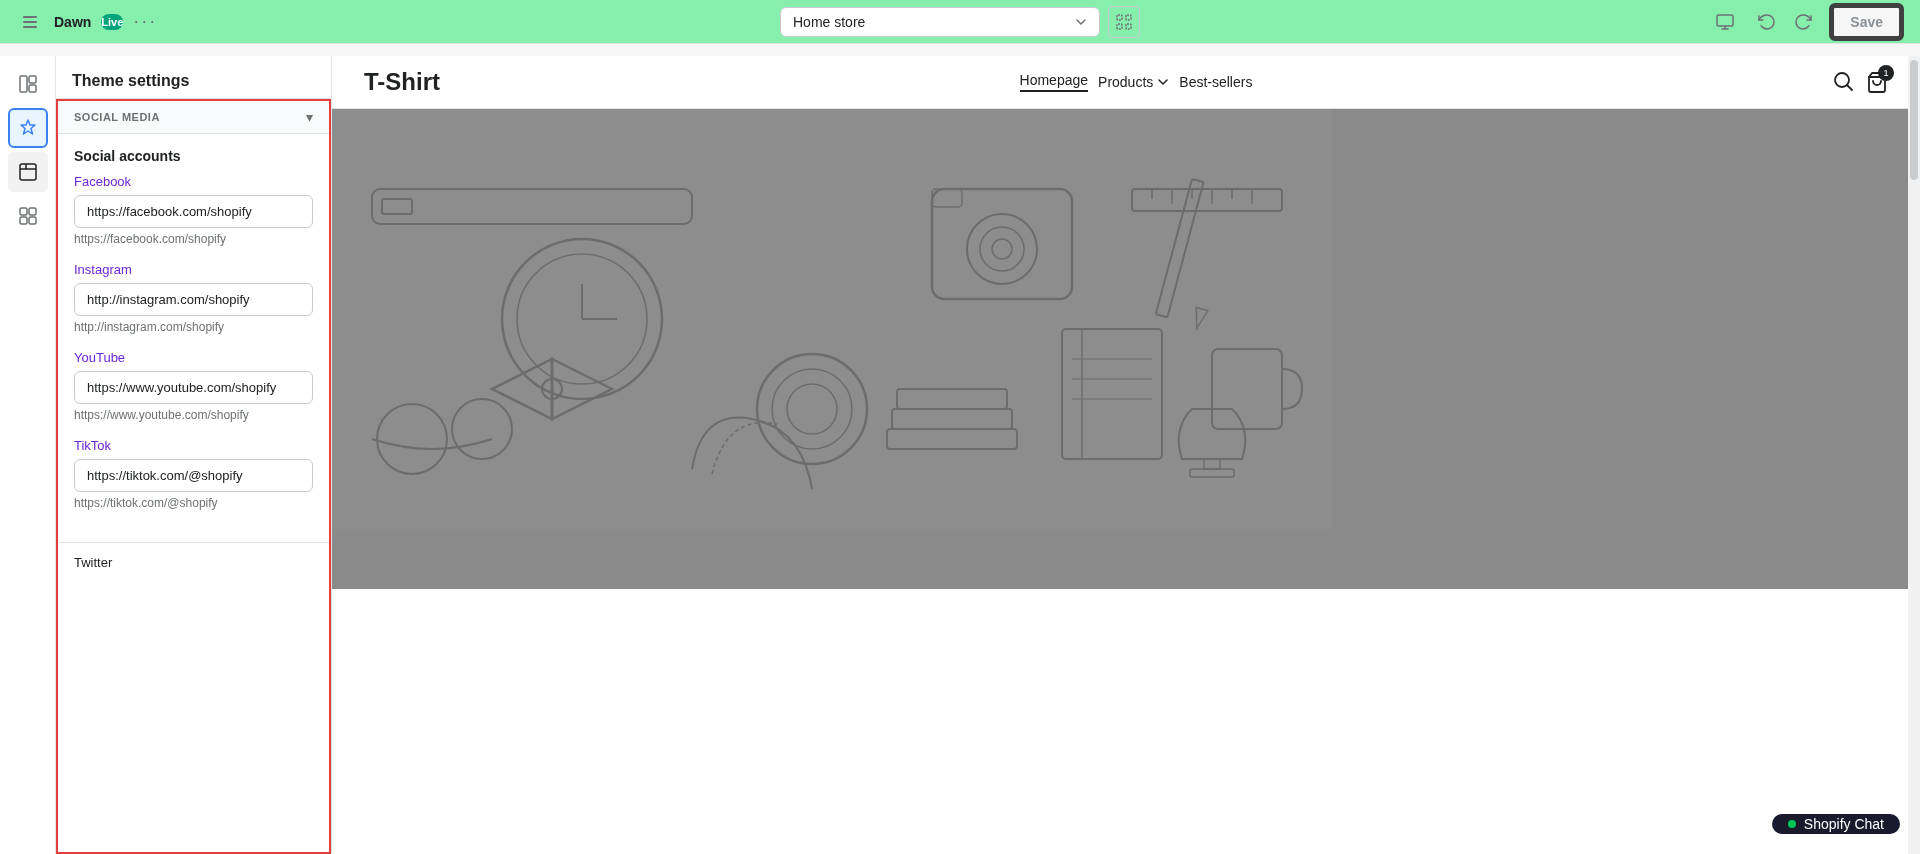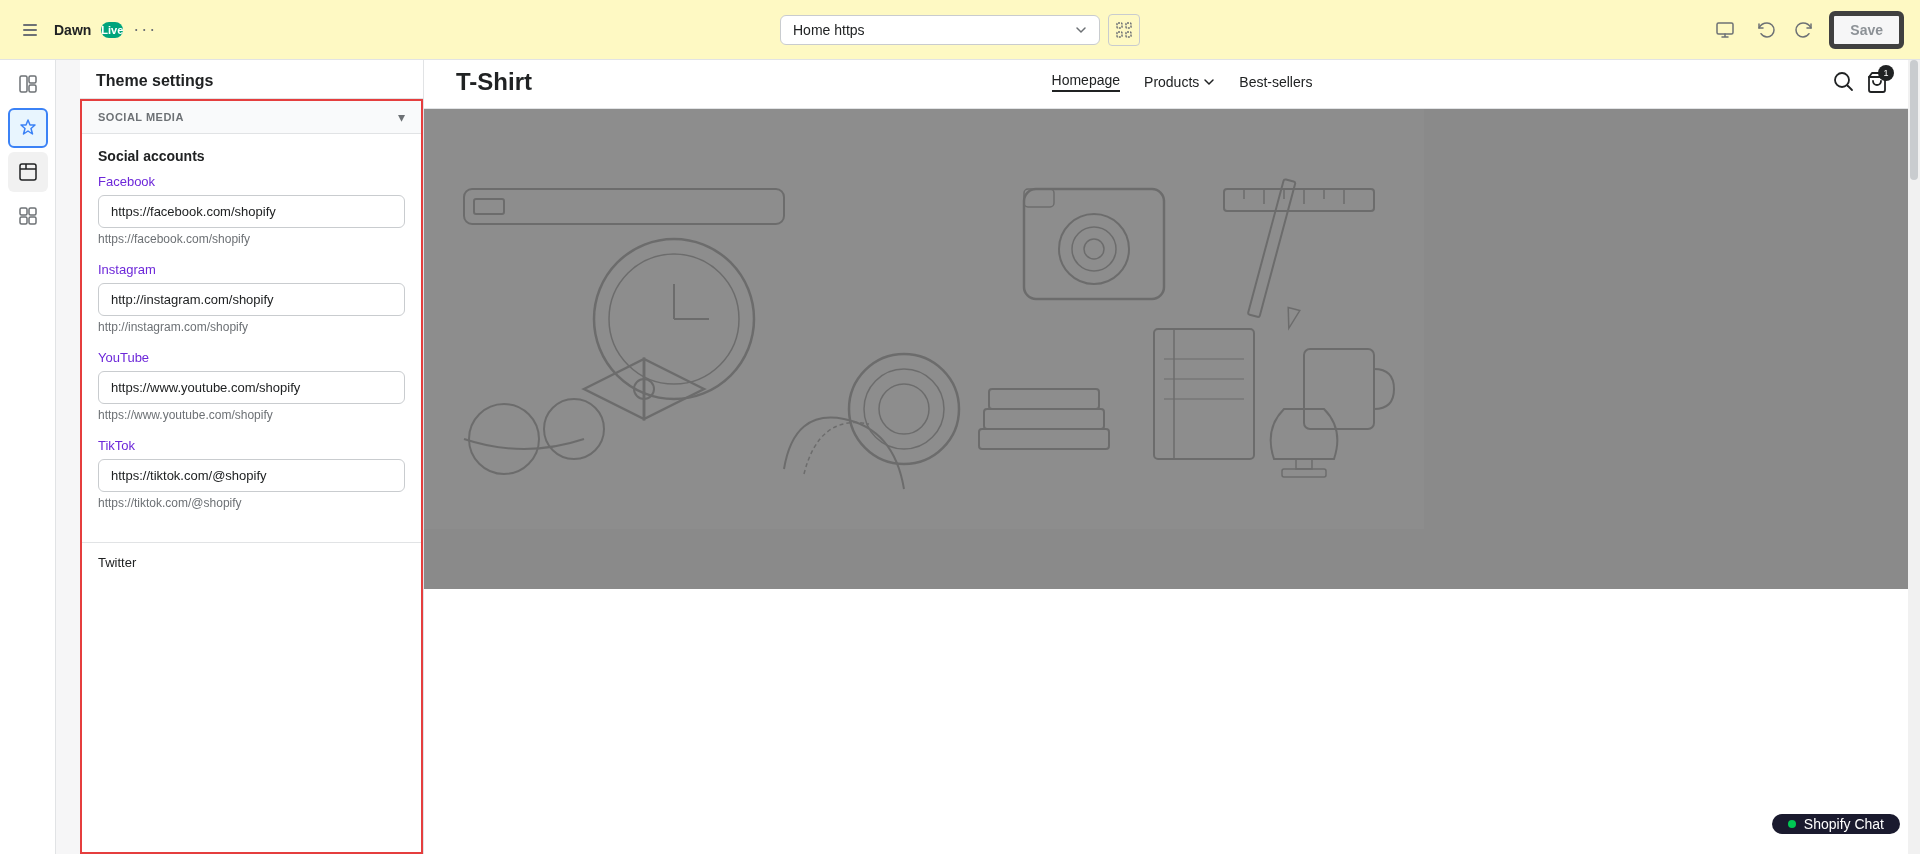--- a/index.html
+++ b/index.html
@@ -1,20 +1,20 @@
 <!DOCTYPE html>
 <html><head>
   <meta charset="utf-8">
   <style>
     * { box-sizing: border-box; margin: 0; padding: 0; }
     body { font-family: -apple-system, BlinkMacSystemFont, 'Segoe UI', sans-serif; font-size: 13px; background: #f6f6f7; overflow: hidden; }
 
     
     .topbar {
-      display: flex; align-items: center; height: 60px; background: #fef9c3;
+      display: flex; align-items: center; height: 44px; background: #86efac;
       border-bottom: 1px solid #e1e3e5; padding: 0 16px; 
       position: fixed; top: 0; left: 0; right: 0; z-index: 100;
     }
     .topbar-left { display: flex; align-items: center; gap: 10px; min-width: 200px; }
     .sidebar-toggle { width: 28px; height: 28px; display: flex; align-items: center; justify-content: center; cursor: pointer; border-radius: 4px; }
     .theme-name { font-size: 14px; font-weight: 600; color: #202223; }
     .live-badge { background: #00a47c; color: #fff; font-size: 11px; font-weight: 600; padding: 2px 0; border-radius: 10px; }
     .topbar-more { cursor: pointer; color: #6d7175; font-size: 18px; letter-spacing: 2px; }
     .topbar-center { flex: 1; display: flex; align-items: center; justify-content: center; gap: 8px; }
     .page-selector {
@@ -43,22 +43,22 @@
     }
     .icon-sidebar-item {
       width: 40px; height: 40px; display: flex; align-items: center; justify-content: center;
       border-radius: 6px; cursor: pointer; color: #6d7175;
     }
     .icon-sidebar-item.active { background: #f1f1f1; color: #202223; }
     .icon-sidebar-item.highlighted { background: #e8f5fe; border: 2px solid #3b82f6; color: #3b82f6; }
 
     
     .settings-panel {
-      width: 344px; background: #fff; border-right: 1px solid #e1e3e5;
-      display: flex; flex-direction: column; flex-shrink: 0; overflow: hidden; margin-left: 24px;
+      width: 276px; background: #fff; border-right: 1px solid #e1e3e5;
+      display: flex; flex-direction: column; flex-shrink: 0; overflow: hidden;
     }
     .settings-header { padding: 16px 16px 8px; border-bottom: 1px solid #e1e3e5; }
     .settings-header h2 { font-size: 16px; font-weight: 600; color: #202223; }
 
     .social-media-section {
       border: 2px solid #e53e3e; margin: 0; flex: 1; overflow-y: auto;
     }
     .section-header {
       display: flex; align-items: center; justify-content: space-between;
       padding: 8px 16px; cursor: pointer; background: #f9fafb;
@@ -90,21 +90,21 @@
     
     .store-topbar {
       background: #fff; padding: 8px 0; text-align: center; font-size: 13px; color: #202223;
       border-bottom: 1px solid #e1e3e5;
     }
     .store-nav {
       display: flex; align-items: center; padding: 12px 32px; border-bottom: 1px solid #e1e3e5;
       background: #fff; justify-content: space-between;
     }
     .store-logo { font-size: 24px; font-weight: 700; color: #202223; }
-    .store-nav-links { display: flex; align-items: center; gap: 24px; }
+    .store-nav-links { display: flex; align-items: center; gap: 10px; }
     .store-nav-link { font-size: 14px; color: #202223; text-decoration: none; cursor: pointer; }
     .store-nav-link.active { border-bottom: 2px solid #202223; padding-bottom: 2px; }
     .store-nav-link-with-arrow { display: flex; align-items: center; gap: 4px; }
     .store-nav-icons { display: flex; align-items: center; gap: 12px; }
     .store-hero {
       width: 100%; height: 480px; background: #8a8a8a;
       display: flex; align-items: center; justify-content: center;
       position: relative; overflow: hidden;
     }
 
@@ -149,21 +149,21 @@
         <rect x="2" y="8" width="14" height="2" rx="1" fill="#6d7175"></rect>
         <rect x="2" y="13" width="14" height="2" rx="1" fill="#6d7175"></rect>
       </svg>
     </div>
     <span class="theme-name">Dawn</span>
     <span class="live-badge">Live</span>
     <span class="topbar-more">···</span>
   </div>
   <div class="topbar-center">
     <div class="page-selector">
-      <span>Home https</span>
+      <span>Home store</span>
       <svg width="12" height="12" viewBox="0 0 12 12" fill="none">
         <path d="M2 4l4 4 4-4" stroke="#6d7175" stroke-width="1.5" stroke-linecap="round"></path>
       </svg>
     </div>
     <div class="topbar-grid-icon">
       <svg width="16" height="16" viewBox="0 0 16 16" fill="none">
         <rect x="1" y="1" width="5" height="5" rx="1" stroke="#6d7175" stroke-width="1.5" stroke-dasharray="2 1"></rect>
         <rect x="10" y="1" width="5" height="5" rx="1" stroke="#6d7175" stroke-width="1.5" stroke-dasharray="2 1"></rect>
         <rect x="1" y="10" width="5" height="5" rx="1" stroke="#6d7175" stroke-width="1.5" stroke-dasharray="2 1"></rect>
         <rect x="10" y="10" width="5" height="5" rx="1" stroke="#6d7175" stroke-width="1.5" stroke-dasharray="2 1"></rect>

